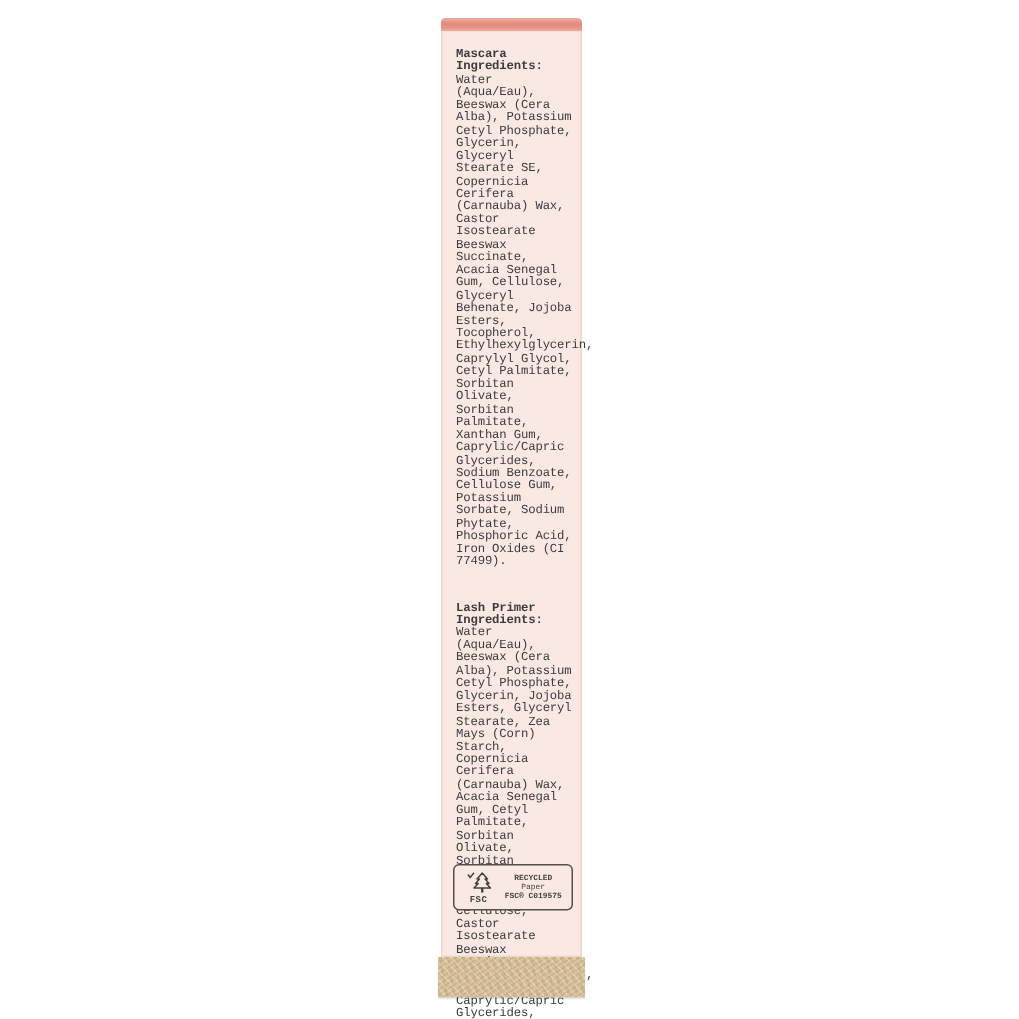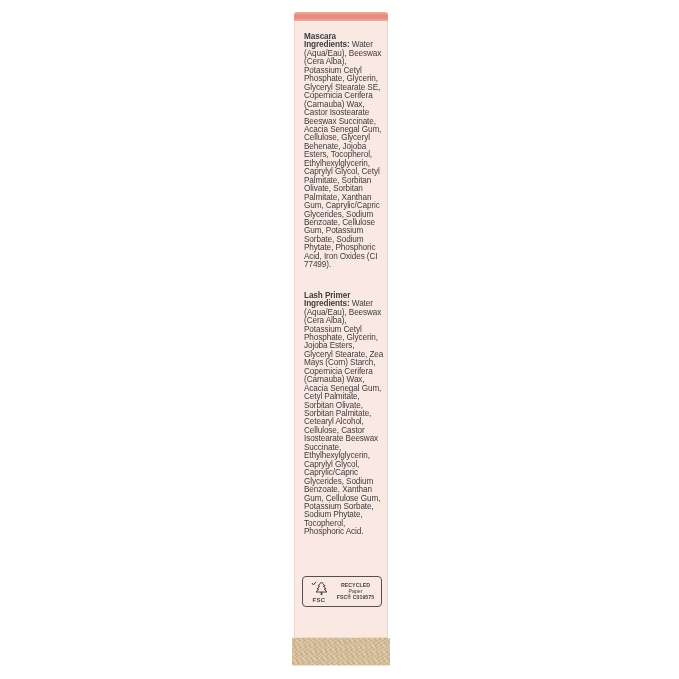--- a/index.html
+++ b/index.html
@@ -3,21 +3,21 @@
 <meta charset="utf-8">
 <style>
   * { margin: 0; padding: 0; box-sizing: border-box; }
   html, body { width: 679px; height: 679px; }
   body {
     background: #ffffff;
     font-family: "Liberation Sans", sans-serif;
     position: relative;
     overflow: hidden;
   }
-  .scene { position: absolute; inset: 0; }
+  .scene { position: absolute; inset: 0; font-family: Liberation Mono, monospace; }
 
   
   .box {
     position: absolute;
     left: 294px;
     top: 12px;
     width: 94px;
     height: 653px;
   }
   .box-top {

